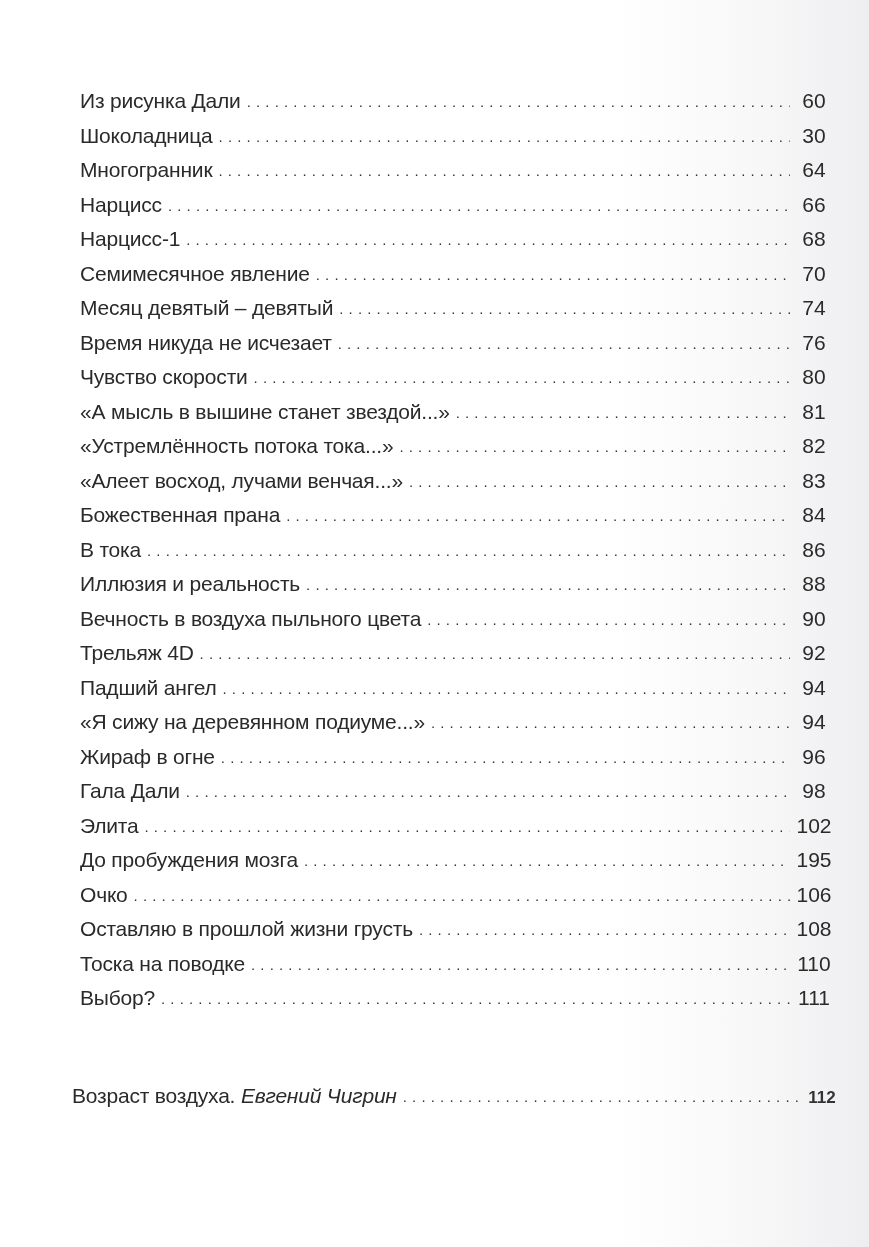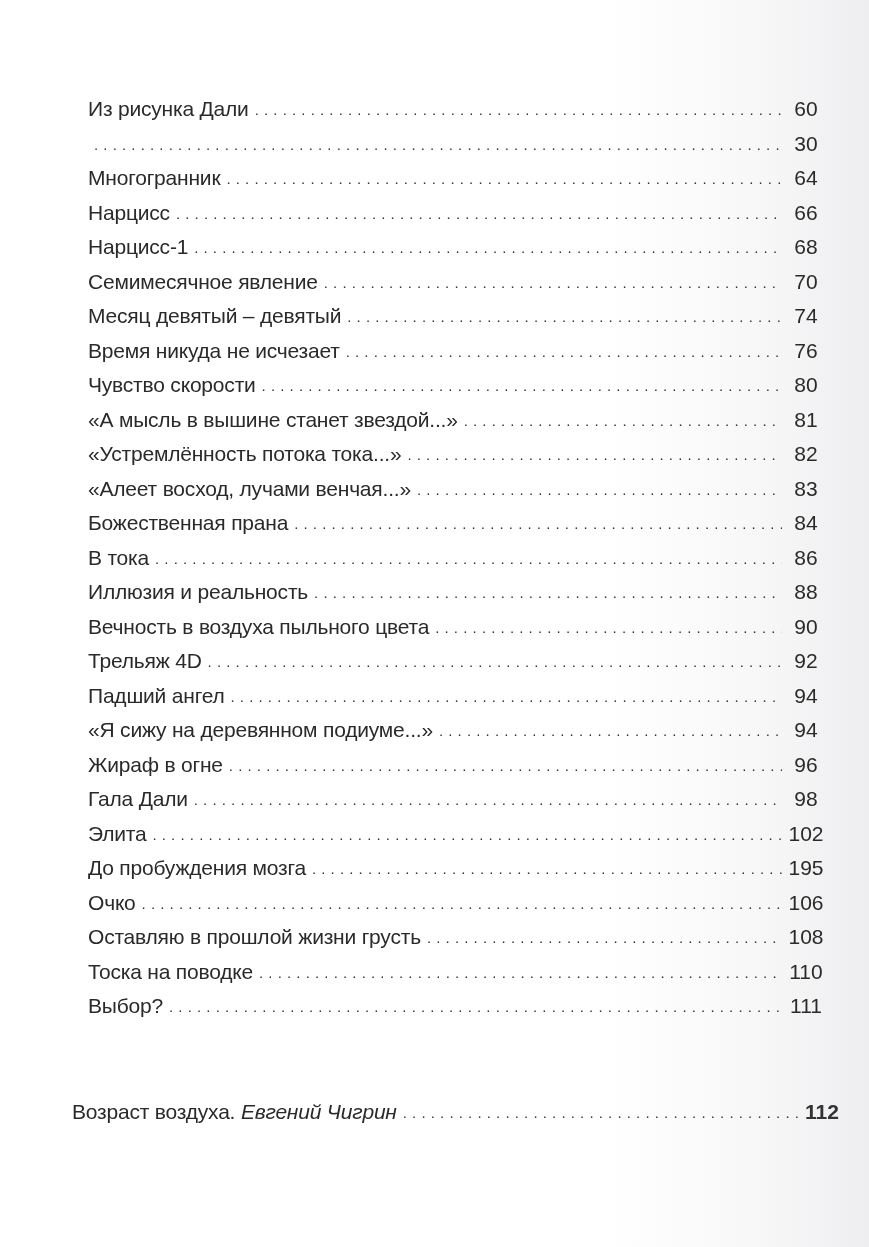--- a/index.html
+++ b/index.html
@@ -17,21 +17,21 @@
     .page {
       position: absolute;
       left: 72px;
       top: 76px;
       width: 768px;
       font-family: "Liberation Sans", "DejaVu Sans", sans-serif;
       color: #2a2a2a;
     }
     .toc-list {
       list-style: none;
-      margin: 16px;
+      margin: 8px;
       padding: 0;
     }
     .toc-entry {
       display: flex;
       align-items: baseline;
       height: 34.5px;
       line-height: 34.5px;
       font-size: 21px;
       white-space: nowrap;
     }
@@ -60,36 +60,37 @@
     .toc-page {
       flex: 0 0 auto;
       text-align: center;
       min-width: 36px;
       font-size: 21px;
     }
     .gap {
       height: 55px;
     }
     .final .toc-page {
-      font-size: 21px;
+      font-size: 17px;
       font-weight: bold;
       color: #333;
     }
   </style>
 </head>
 <body>
 
 <div class="page">
   <ul class="toc-list">
     <li class="toc-entry">
         <span class="toc-title">Из рисунка Дали</span>
         <span class="toc-leader"></span>
         <span class="toc-page">60</span>
       </li>
     <li class="toc-entry">
+        <span class="toc-title">Шоколадница</span>
         <span class="toc-leader"></span>
         <span class="toc-page">30</span>
       </li>
     <li class="toc-entry">
         <span class="toc-title">Многогранник</span>
         <span class="toc-leader"></span>
         <span class="toc-page">64</span>
       </li>
     <li class="toc-entry">
         <span class="toc-title">Нарцисс</span>

